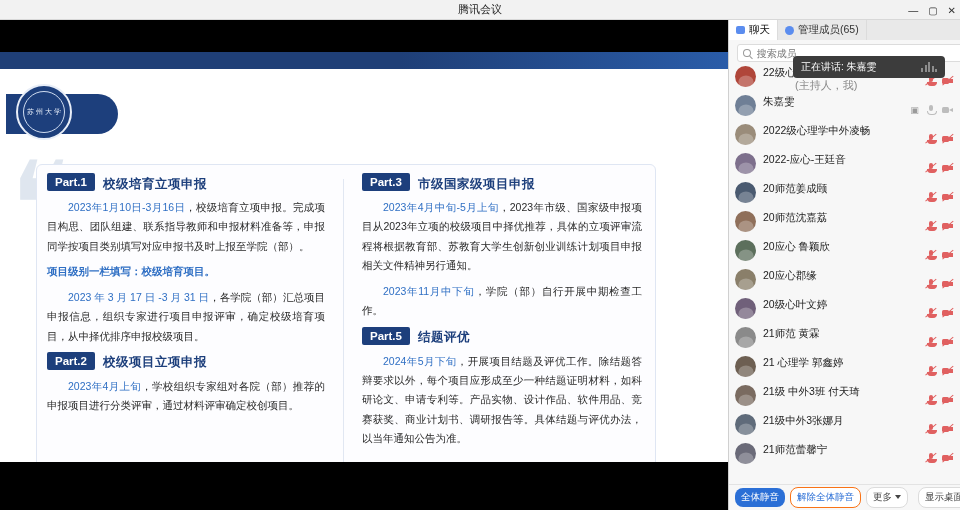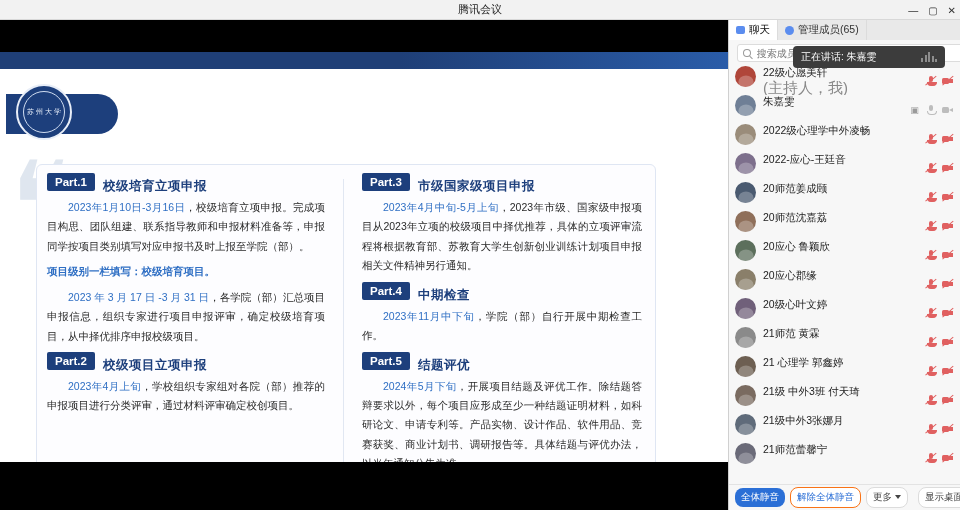--- a/index.html
+++ b/index.html
@@ -101,21 +101,21 @@
   .part-tag {
     display: inline-block;
     background: #1d3f7c;
     color: #fff;
     font-size: 11.5px;
     font-weight: bold;
     padding: 3px 8px 3px 8px;
     border-radius: 2px;
     margin-bottom: 4px;
   }
-  .part-row { display: flex; align-items: flex-end; gap: 8px; margin-bottom: 3px; }
+  .part-row { display: flex; align-items: center; gap: 8px; margin-bottom: 3px; }
   .part-title {
     color: #1d3f7c; font-size: 12.5px; font-weight: bold;
     letter-spacing: .5px;
   }
   .para {
     font-size: 10.5px;
     line-height: 1.85;
     color: #2a2a2a;
     text-indent: 21px;
     margin: 0 0 6px 0;
@@ -176,21 +176,21 @@
     transform: rotate(45deg);
   }
   .search-box input {
     border: 0; outline: 0; font-size: 10px; color: #333;
     width: 100%; background: transparent;
     font-family: "Liberation Sans", sans-serif;
   }
 
   
   .speaking-toast {
-    position: absolute; left: 64px; top: 26px;
+    position: absolute; left: 64px; top: 36px;
     width: 152px; height: 22px;
     background: #3c3c3c;
     border-radius: 4px;
     display: flex; align-items: center;
     padding: 0 8px; gap: 5px;
     z-index: 30;
   }
   .speaking-toast .label { color: #fff; font-size: 10px; }
   .speaking-toast .wave {
     margin-left: auto; display: flex; align-items: flex-end; gap: 1.5px; height: 10px;
@@ -222,21 +222,21 @@
     content: ""; position: absolute; left: 50%; top: 55%;
     transform: translate(-50%, -20%);
     width: 15px; height: 12px; border-radius: 50% 50% 40% 40%;
     background: rgba(255,255,255,.25);
   }
   .m-name {
     font-size: 10.5px; color: #222;
     white-space: nowrap; overflow: hidden; text-overflow: ellipsis;
     flex: 1; line-height: 1.25;
   }
-  .m-sub { font-size: 15px; color: #888; }
+  .m-sub { font-size: 11px; color: #888; margin-left: 32px; }
   .m-icons { display: flex; align-items: center; gap: 6px; flex: 0 0 auto; }
   .ico-mic, .ico-cam {
     width: 11px; height: 11px; position: relative;
   }
   .ico-mic::before {
     content: ""; position: absolute; left: 3.5px; top: 1px;
     width: 4px; height: 6px; border-radius: 2px; background: #bdbdbd;
   }
   .ico-mic::after {
     content: ""; position: absolute; left: 1.5px; top: 7px;
@@ -343,24 +343,20 @@
             </div>
             <p class="para"><span class="hl">2023年4月上旬</span><span>，学校组织专家组对各院（部）推荐的申报项目进行分类评审，通过材料评审确定校创项目。</span></p>
           </div>
         <div class="vdiv"></div>
         <div class="col right">
             <div class="part-row">
               <span class="part-tag">Part.3</span>
               <span class="part-title">市级国家级项目申报</span>
             </div>
             <p class="para"><span class="hl">2023年4月中旬-5月上旬</span><span>，2023年市级、国家级申报项目从2023年立项的校级项目中择优推荐，具体的立项评审流程将根据教育部、苏教育大学生创新创业训练计划项目申报相关文件精神另行通知。</span></p>
-            <div class="part-row">
-              <span class="part-tag">Part.4</span>
-              <span class="part-title">中期检查</span>
-            </div>
             <p class="para"><span class="hl">2023年11月中下旬</span><span>，学院（部）自行开展中期检查工作。</span></p>
             <div class="part-row">
               <span class="part-tag">Part.5</span>
               <span class="part-title">结题评优</span>
             </div>
             <p class="para"><span class="hl">2024年5月下旬</span><span>，开展项目结题及评优工作。除结题答辩要求以外，每个项目应形成至少一种结题证明材料，如科研论文、申请专利等。产品实物、设计作品、软件用品、竞赛获奖、商业计划书、调研报告等。具体结题与评优办法，以当年通知公告为准。</span></p>
           </div>
       </div>
     </div>
 

